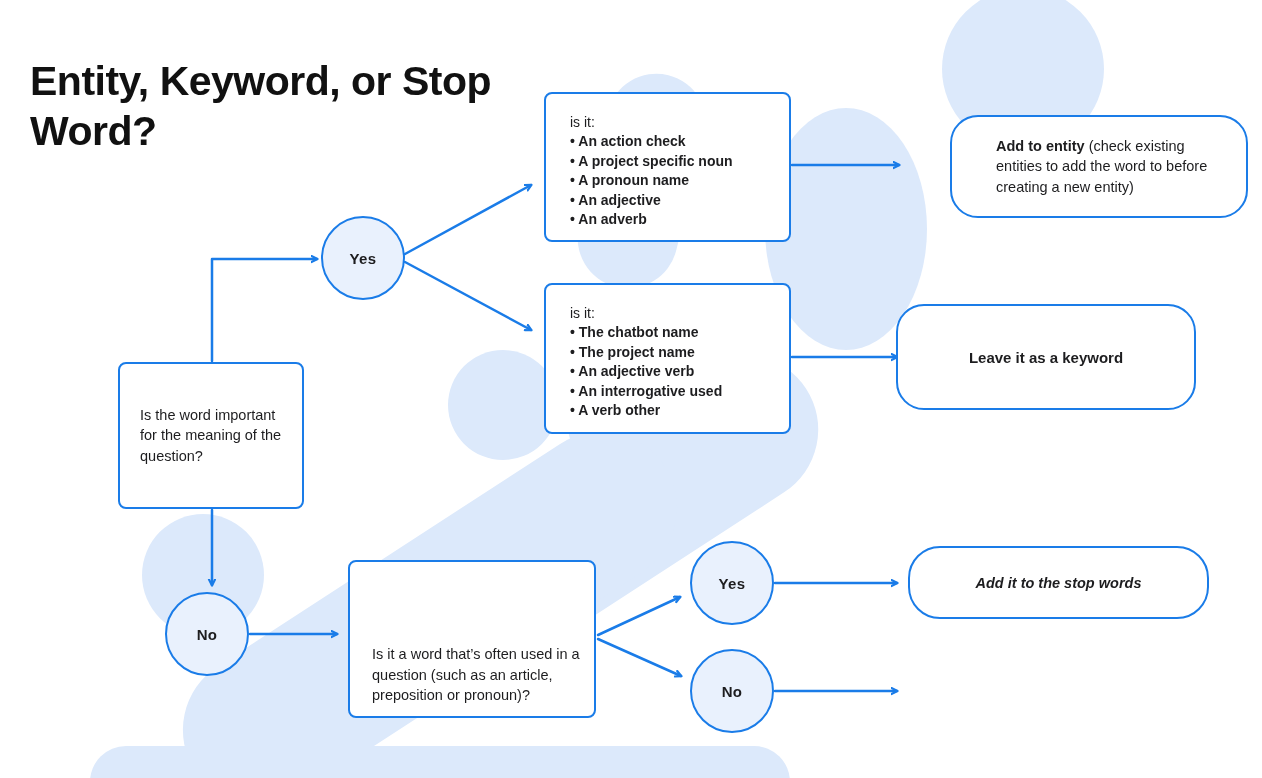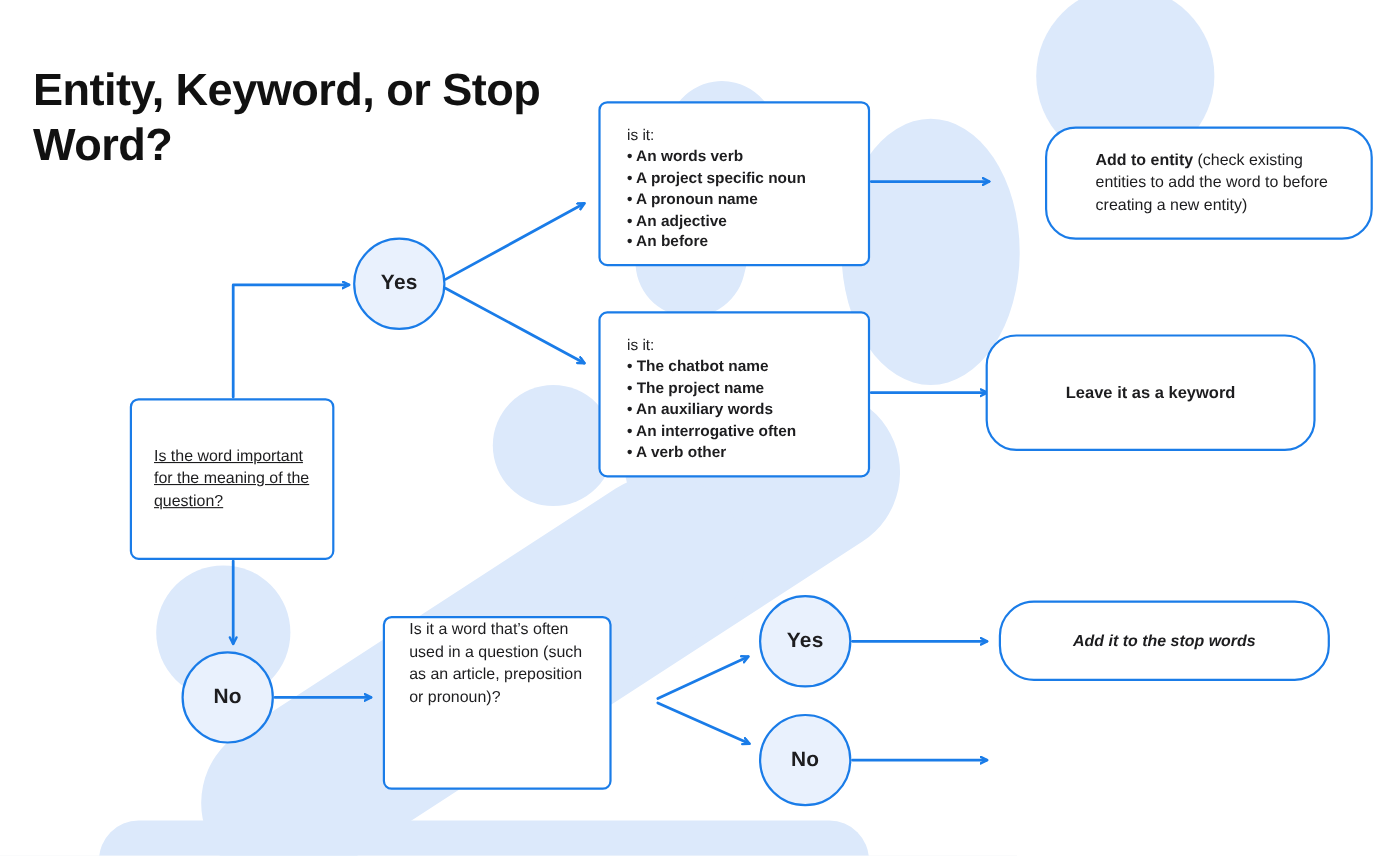--- a/index.html
+++ b/index.html
@@ -31,35 +31,35 @@
   .b9{left:142px;top:514px;width:122px;height:122px;}
   
   .wires{position:absolute;left:0;top:0;z-index:1;}
   .connector{stroke:var(--line);stroke-width:2.5;fill:none;stroke-linecap:round;stroke-linejoin:round;marker-end:url(#arrowhead);}
   #arrowhead path{stroke:var(--line);stroke-width:2.2;fill:none;stroke-linecap:round;stroke-linejoin:round;}
   
   .node{position:absolute;z-index:2;border:2.5px solid var(--line);background:var(--background);}
   .box{border-radius:8px;}
   .resultbox{border-radius:28px;display:flex;align-items:center;}
   .circle{border-radius:50%;background:var(--circle-fill);display:flex;align-items:center;justify-content:center;
-          font-weight:bold;font-size:19px;letter-spacing:.3px;}
+          font-weight:bold;font-size:15px;letter-spacing:.3px;}
   .qtext{font-size:14.5px;line-height:1.42;}
-  .q1{left:118px;top:362px;width:186px;height:147px;display:flex;align-items:center;padding:0 16px 0 20px;text-decoration:underline;}
+  .q1{left:118px;top:362px;width:186px;height:147px;display:flex;align-items:center;padding:0 16px 0 20px;}
   .yes-top{left:321px;top:216px;width:84px;height:84px;}
   .no-left{left:165px;top:592px;width:84px;height:84px;}
   .box1{left:544px;top:92px;width:247px;height:150px;padding:19px 10px 0 24px;}
   .box2{left:544px;top:283px;width:247px;height:151px;padding:19px 10px 0 24px;}
   .lead{font-size:14px;line-height:19px;}
   .bullets{list-style:none;}
   .bullets li{font-size:14px;line-height:19.5px;font-weight:bold;}
   .bullets li::before{content:"• ";}
   .r1{left:910px;top:115px;width:298px;height:103px;margin-left:40px;}
   .r1 .inner{width:212px;margin-left:44px;font-size:14.5px;line-height:1.42;}
   .r2{left:896px;top:304px;width:300px;height:106px;justify-content:center;font-weight:bold;font-size:15px;}
-  .qmid{left:348px;top:560px;width:208px;height:158px;display:flex;align-items:flex-start;padding:0 14px 10px 22px;}
+  .qmid{left:348px;top:560px;width:248px;height:158px;display:flex;align-items:flex-end;padding:0 14px 10px 22px;}
   .yes-bottom{left:690px;top:541px;width:84px;height:84px;}
   .no-bottom{left:690px;top:649px;width:84px;height:84px;}
   .r3{left:908px;top:546px;width:301px;height:73px;justify-content:center;font-weight:bold;font-size:14.5px;border-radius:32px;font-style:italic;}
   .r4{left:908px;top:656px;width:301px;height:67px;justify-content:center;font-weight:bold;font-size:14.5px;border-radius:32px;}
   
   .title{
     position:absolute;left:30px;top:56px;width:468px;z-index:2;
     font-size:41px;font-weight:800;line-height:1.22;color:#111;letter-spacing:-0.5px;
   }
 </style>
@@ -103,35 +103,35 @@
     <div class="qtext">Is the word important for the meaning of the question?</div>
   </div>
 
   <div class="node circle yes-top">
     <span>Yes</span>
   </div>
 
   <div class="node box box1">
     <div class="lead">is it:</div>
     <ul class="bullets">
-      <li>An words verb</li>
+      <li>An action check</li>
       <li>A project specific noun</li>
       <li>A pronoun name</li>
       <li>An adjective</li>
-      <li>An before</li>
+      <li>An adverb</li>
     </ul>
   </div>
 
   <div class="node box box2">
     <div class="lead">is it:</div>
     <ul class="bullets">
       <li>The chatbot name</li>
       <li>The project name</li>
-      <li>An auxiliary words</li>
-      <li>An interrogative often</li>
+      <li>An adjective verb</li>
+      <li>An interrogative used</li>
       <li>A verb other</li>
     </ul>
   </div>
 
   <div class="node resultbox r1">
     <div class="inner"><b>Add to entity</b><span> (check existing entities to add the word to before creating a new entity)</span></div>
   </div>
 
   <div class="node resultbox r2">
     <span>Leave it as a keyword</span>

